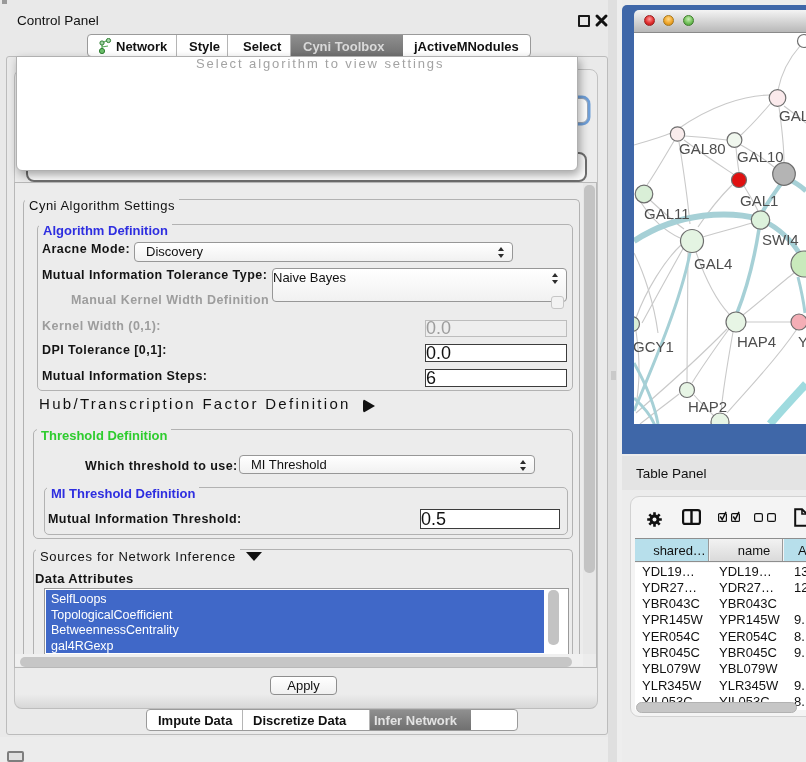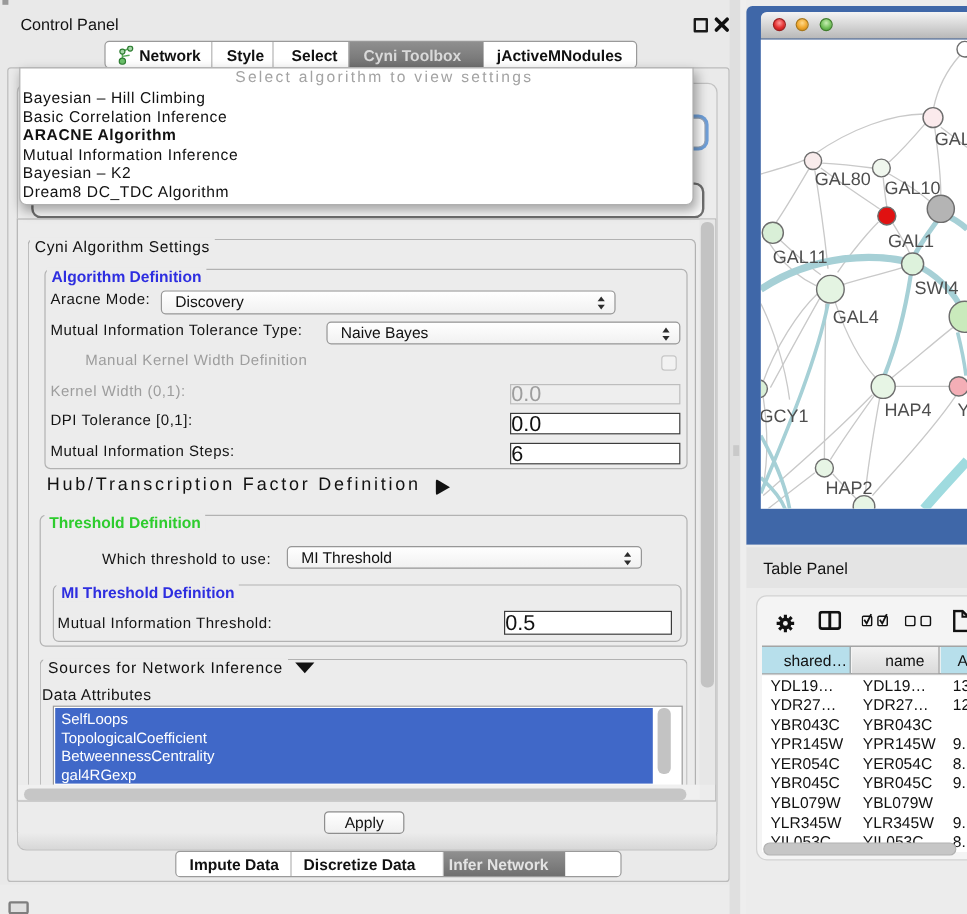--- a/index.html
+++ b/index.html
@@ -1,19 +1,19 @@
 <!DOCTYPE html>
 <html><head>
 <meta charset="utf-8">
 <style>
 * { margin:0; padding:0; box-sizing:border-box; }
 html,body { width:806px; height:762px; }
 body { font-family:"Liberation Sans", sans-serif; background:#ececec; position:relative; overflow:hidden; }
 .abs { position:absolute; }
-.lbl { font-weight:normal; font-size:12.5px; color:#141414; letter-spacing:0.45px; }
+.lbl { font-weight:bold; font-size:12.5px; color:#141414; letter-spacing:0.45px; }
 .dis { color:#9d9d9d; }
 .combo { background:linear-gradient(#ffffff,#f1f1f1); border:1px solid #979797; border-radius:4px; font-size:13px; color:#111; }
 .stepper { position:absolute; right:6px; top:4px; width:8px; }
 .stepper .up { display:block; width:0;height:0;border-left:3.5px solid transparent;border-right:3.5px solid transparent;border-bottom:4.5px solid #2c2c2c; margin-bottom:2.5px;}
 .stepper .dn { display:block; width:0;height:0;border-left:3.5px solid transparent;border-right:3.5px solid transparent;border-top:4.5px solid #2c2c2c;}
 .tfield { background:#fff; border:1px solid #3c3c3c; font-size:18px; color:#111; text-align:left; padding-right:8px; }
 .fieldset { border:1px solid #b2b2b2; border-radius:5px; }
 .ftitle { position:absolute; background:#ececec; padding:0 4px; font-size:13px; }
 </style>
 </head>
@@ -64,21 +64,21 @@
 
   <div class="abs fieldset" style="left:22px; top:41px; width:536px; height:167px;"></div>
   <div class="abs ftitle" style="left:24px; top:40px; color:#2e2ee0; font-weight:bold;">Algorithm Definition</div>
 
   <div class="abs lbl" style="left:27px; top:59px;">Aracne Mode:</div>
   <div class="abs combo" style="left:119px; top:59px; width:379px; height:20px; line-height:18px; padding-left:11px;">Discovery<span class="stepper">
         <span class="up"></span>
         <span class="dn"></span>
       </span></div>
   <div class="abs lbl" style="left:27px; top:85px;">Mutual Information Tolerance Type:</div>
-  <div class="abs combo" style="left:257px; top:85px; width:295px; height:19px; line-height:17px; padding-left:11px;">Naive Bayes<span class="stepper">
+  <div class="abs combo" style="left:257px; top:85px; width:295px; height:34px; line-height:17px; ">Naive Bayes<span class="stepper">
         <span class="up"></span>
         <span class="dn"></span>
       </span></div>
   <div class="abs lbl dis" style="left:27px; top:110px;margin-left:29px;">Manual Kernel Width Definition</div>
   <div class="abs" style="left:536px; top:113px; width:13px; height:13px; background:#f2f2f2; border:1px solid #c6c6c6; border-radius:3px;"></div>
   <div class="abs lbl dis" style="left:27px; top:136px;">Kernel Width (0,1):</div>
   <div class="abs tfield" style="left:410px; top:137px; width:142px; height:17px; line-height:15px; background:#eee; border-color:#bdbdbd; color:#9d9d9d;">0.0</div>
   <div class="abs lbl" style="left:27px; top:160px;">DPI Tolerance [0,1]:</div>
   <div class="abs tfield" style="left:410px; top:161px; width:142px; height:18px; line-height:16px;">0.0</div>
   <div class="abs lbl" style="left:27px; top:186px;">Mutual Information Steps:</div>
@@ -123,21 +123,20 @@
   <div class="abs" style="left:0; top:0; width:96px; height:22px; border-right:1px solid #b5b5b5;"></div>
   <div class="abs" style="left:96px; top:0; width:127px; height:22px; border-right:1px solid #b5b5b5;"></div>
   <div class="abs" style="left:223px; top:0; width:101px; height:22px; background:linear-gradient(#8f8f8f,#6d6d6d);"></div>
   <div class="abs" style="left:11px; top:3px; font-size:13px; font-weight:bold; color:#111;">Impute Data</div>
   <div class="abs" style="left:106px; top:3px; font-size:13px; font-weight:bold; color:#111;">Discretize Data</div>
   <div class="abs" style="left:227px; top:3px; font-size:13px; font-weight:bold; color:#e3e3e3;">Infer Network</div>
 </div>
 
 <div class="abs" id="popup" style="left:16px; top:56px; width:562px; height:115px; background:#fff; border:1px solid #b0b0b0; border-radius:0 0 6px 6px; box-shadow:2px 4px 10px rgba(0,0,0,0.35); font-size:13px;">
   <div class="abs" style="left:179px; top:-1px; color:#a3a3a3; letter-spacing:1.9px;">Select algorithm to view settings</div>
-  <div class="abs" style="left:2px; top:17px; color:#111; line-height:15.55px; letter-spacing:0.5px;">Bayesian – Hill Climbing<br>Basic Correlation Inference<br><b>ARACNE Algorithm</b><br>Mutual Information Inference<br>Bayesian – K2<br>Dream8 DC_TDC Algorithm</div>
 </div>
 
 <div class="abs" style="left:7px; top:751px; width:17px; height:11px; background:#e0e0e0; border:2px solid #7e7e7e; border-radius:2px;"></div>
 
 <div class="abs" style="left:611px; top:371px; width:5px; height:9px; background:#c9c9c9;"></div>
 
 <div class="abs" style="left:622px; top:5px; width:184px; height:449px; background:#3f67a8; border-radius:5px 0 0 0;"></div>
 <div class="abs" style="left:634px; top:10px; width:172px; height:23px; background:linear-gradient(#f4f4f4,#b8b8b8); border-radius:5px 0 0 0; border-bottom:1px solid #8a8a8a;">
   <div class="abs" style="left:10px; top:5px; width:11px; height:11px; border-radius:50%; background:radial-gradient(circle at 50% 35%, #ff9a9a, #e33030 55%, #b01212); border:0.5px solid #9a2020;"></div>
   <div class="abs" style="left:29px; top:5px; width:11px; height:11px; border-radius:50%; background:radial-gradient(circle at 50% 35%, #ffd98a, #f0a72c 55%, #c27d10); border:0.5px solid #a8781c;"></div>

